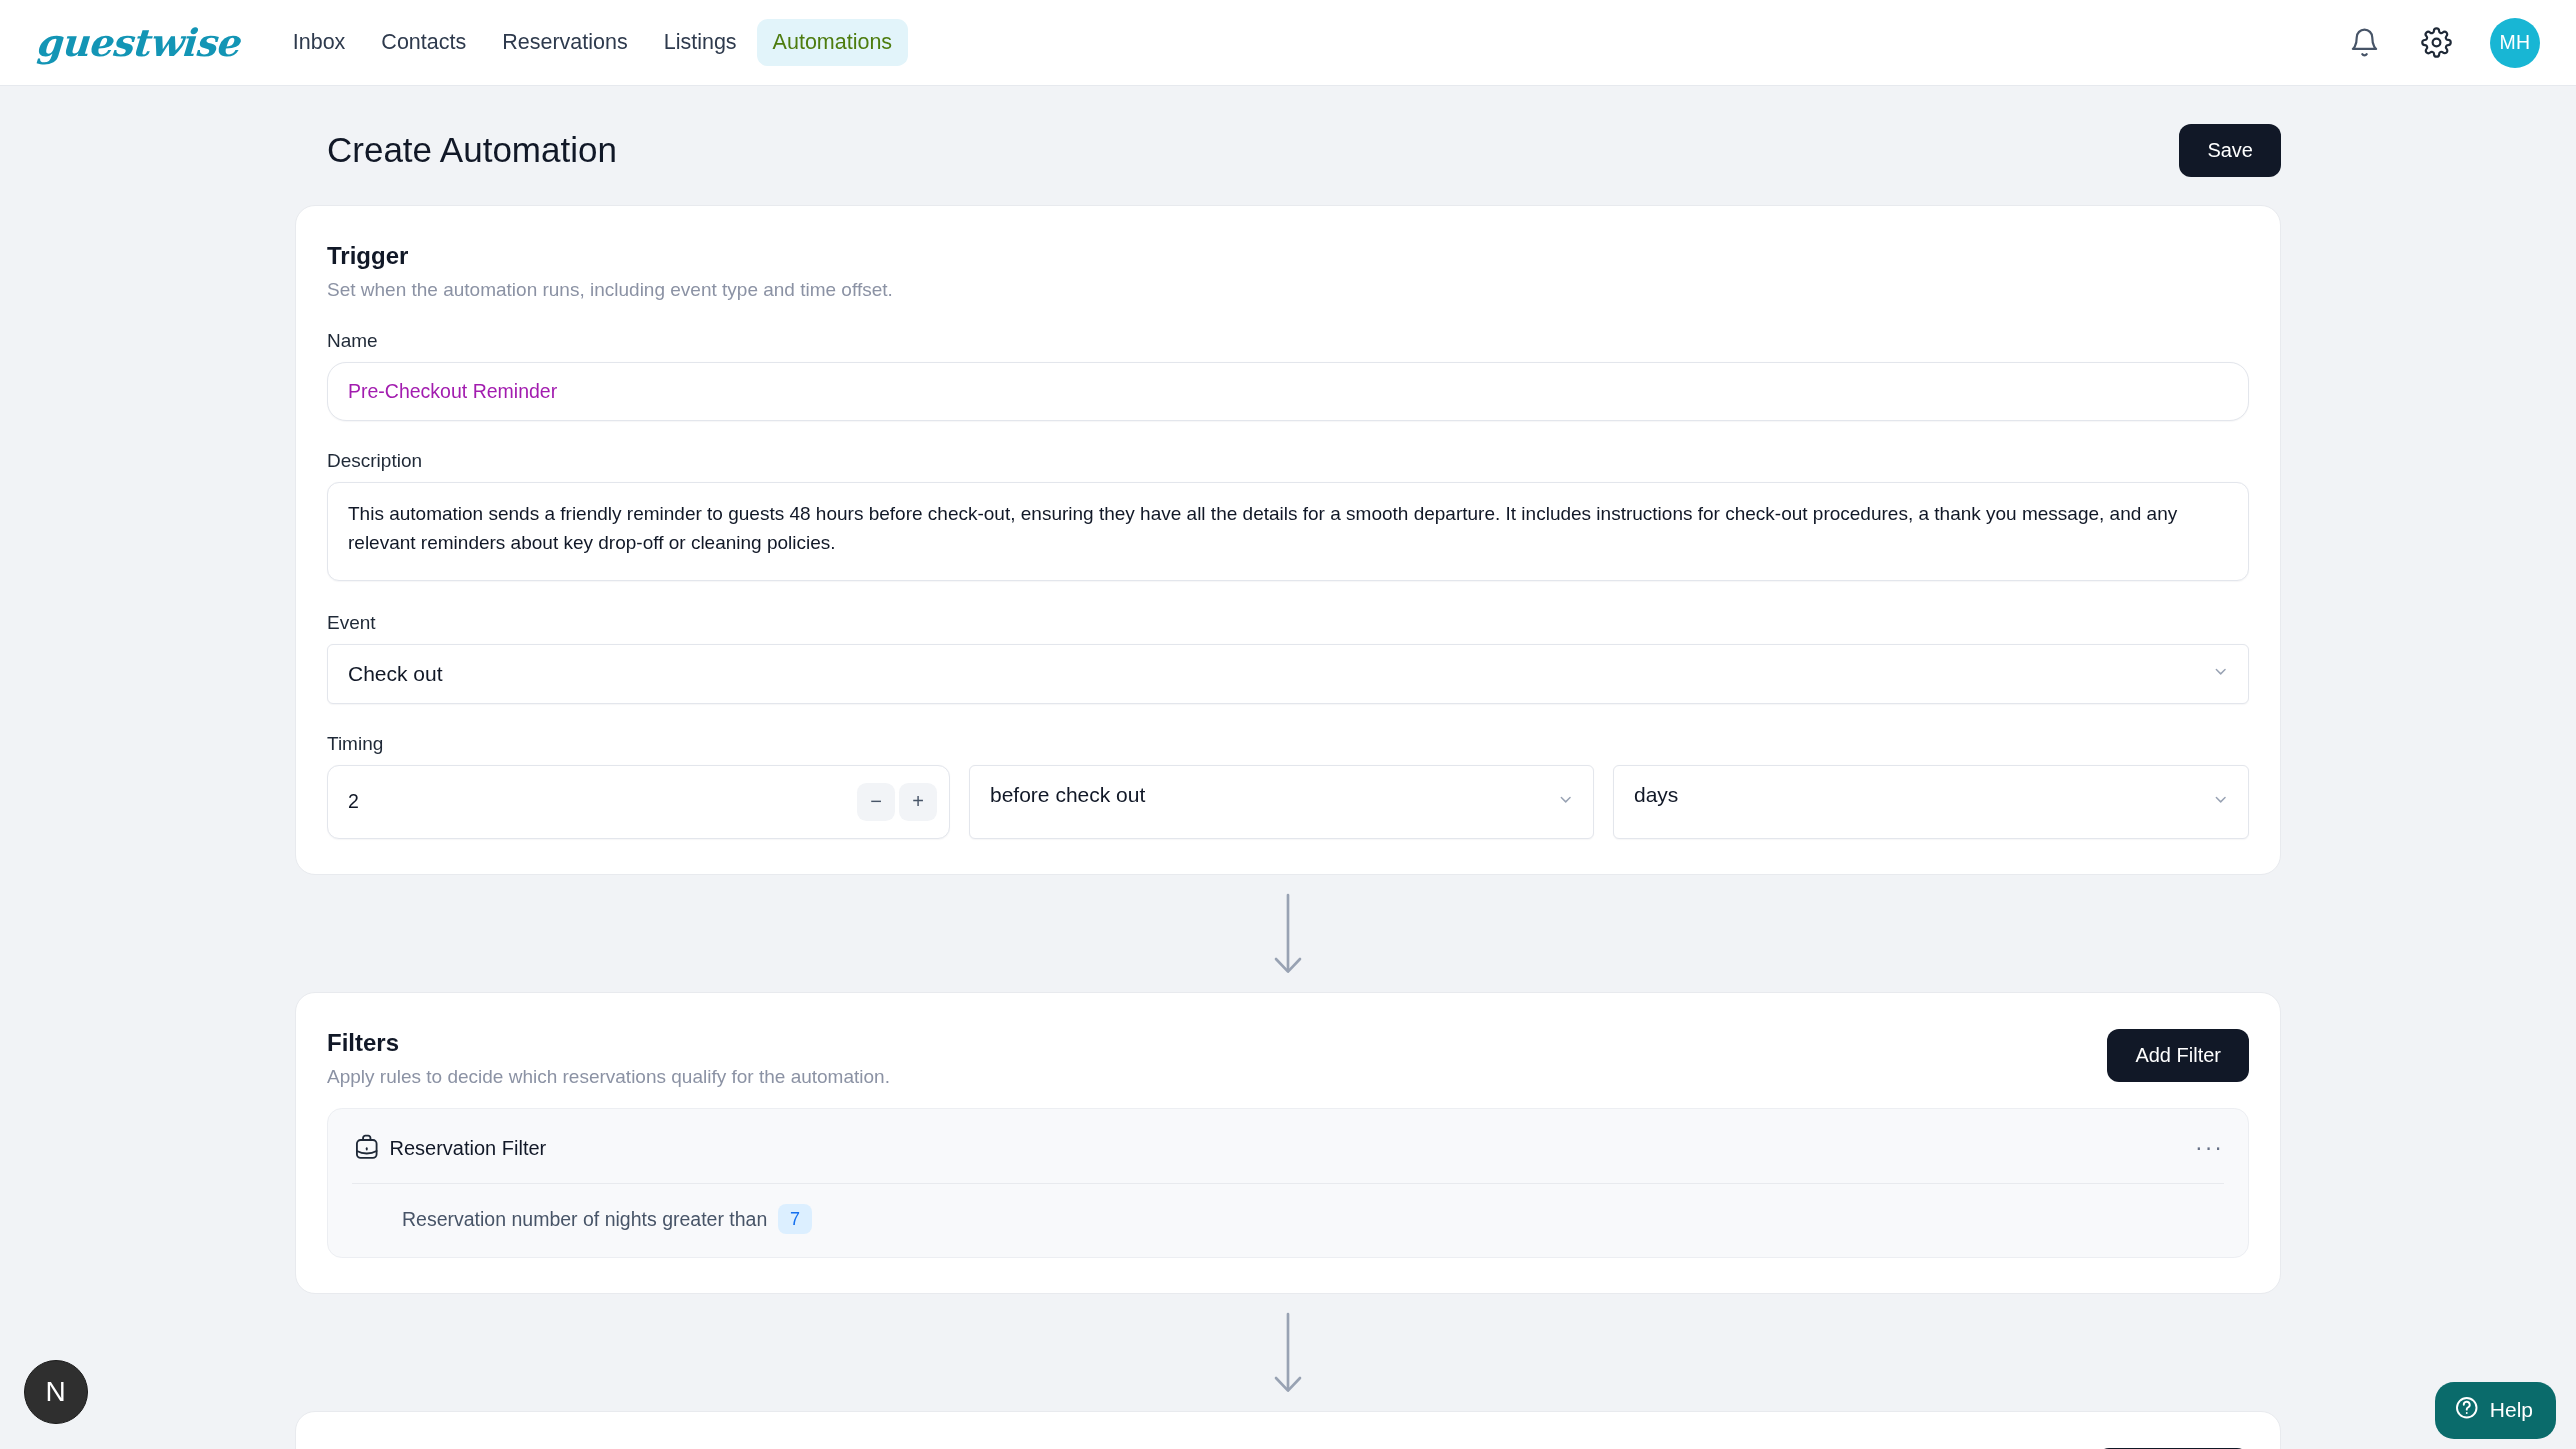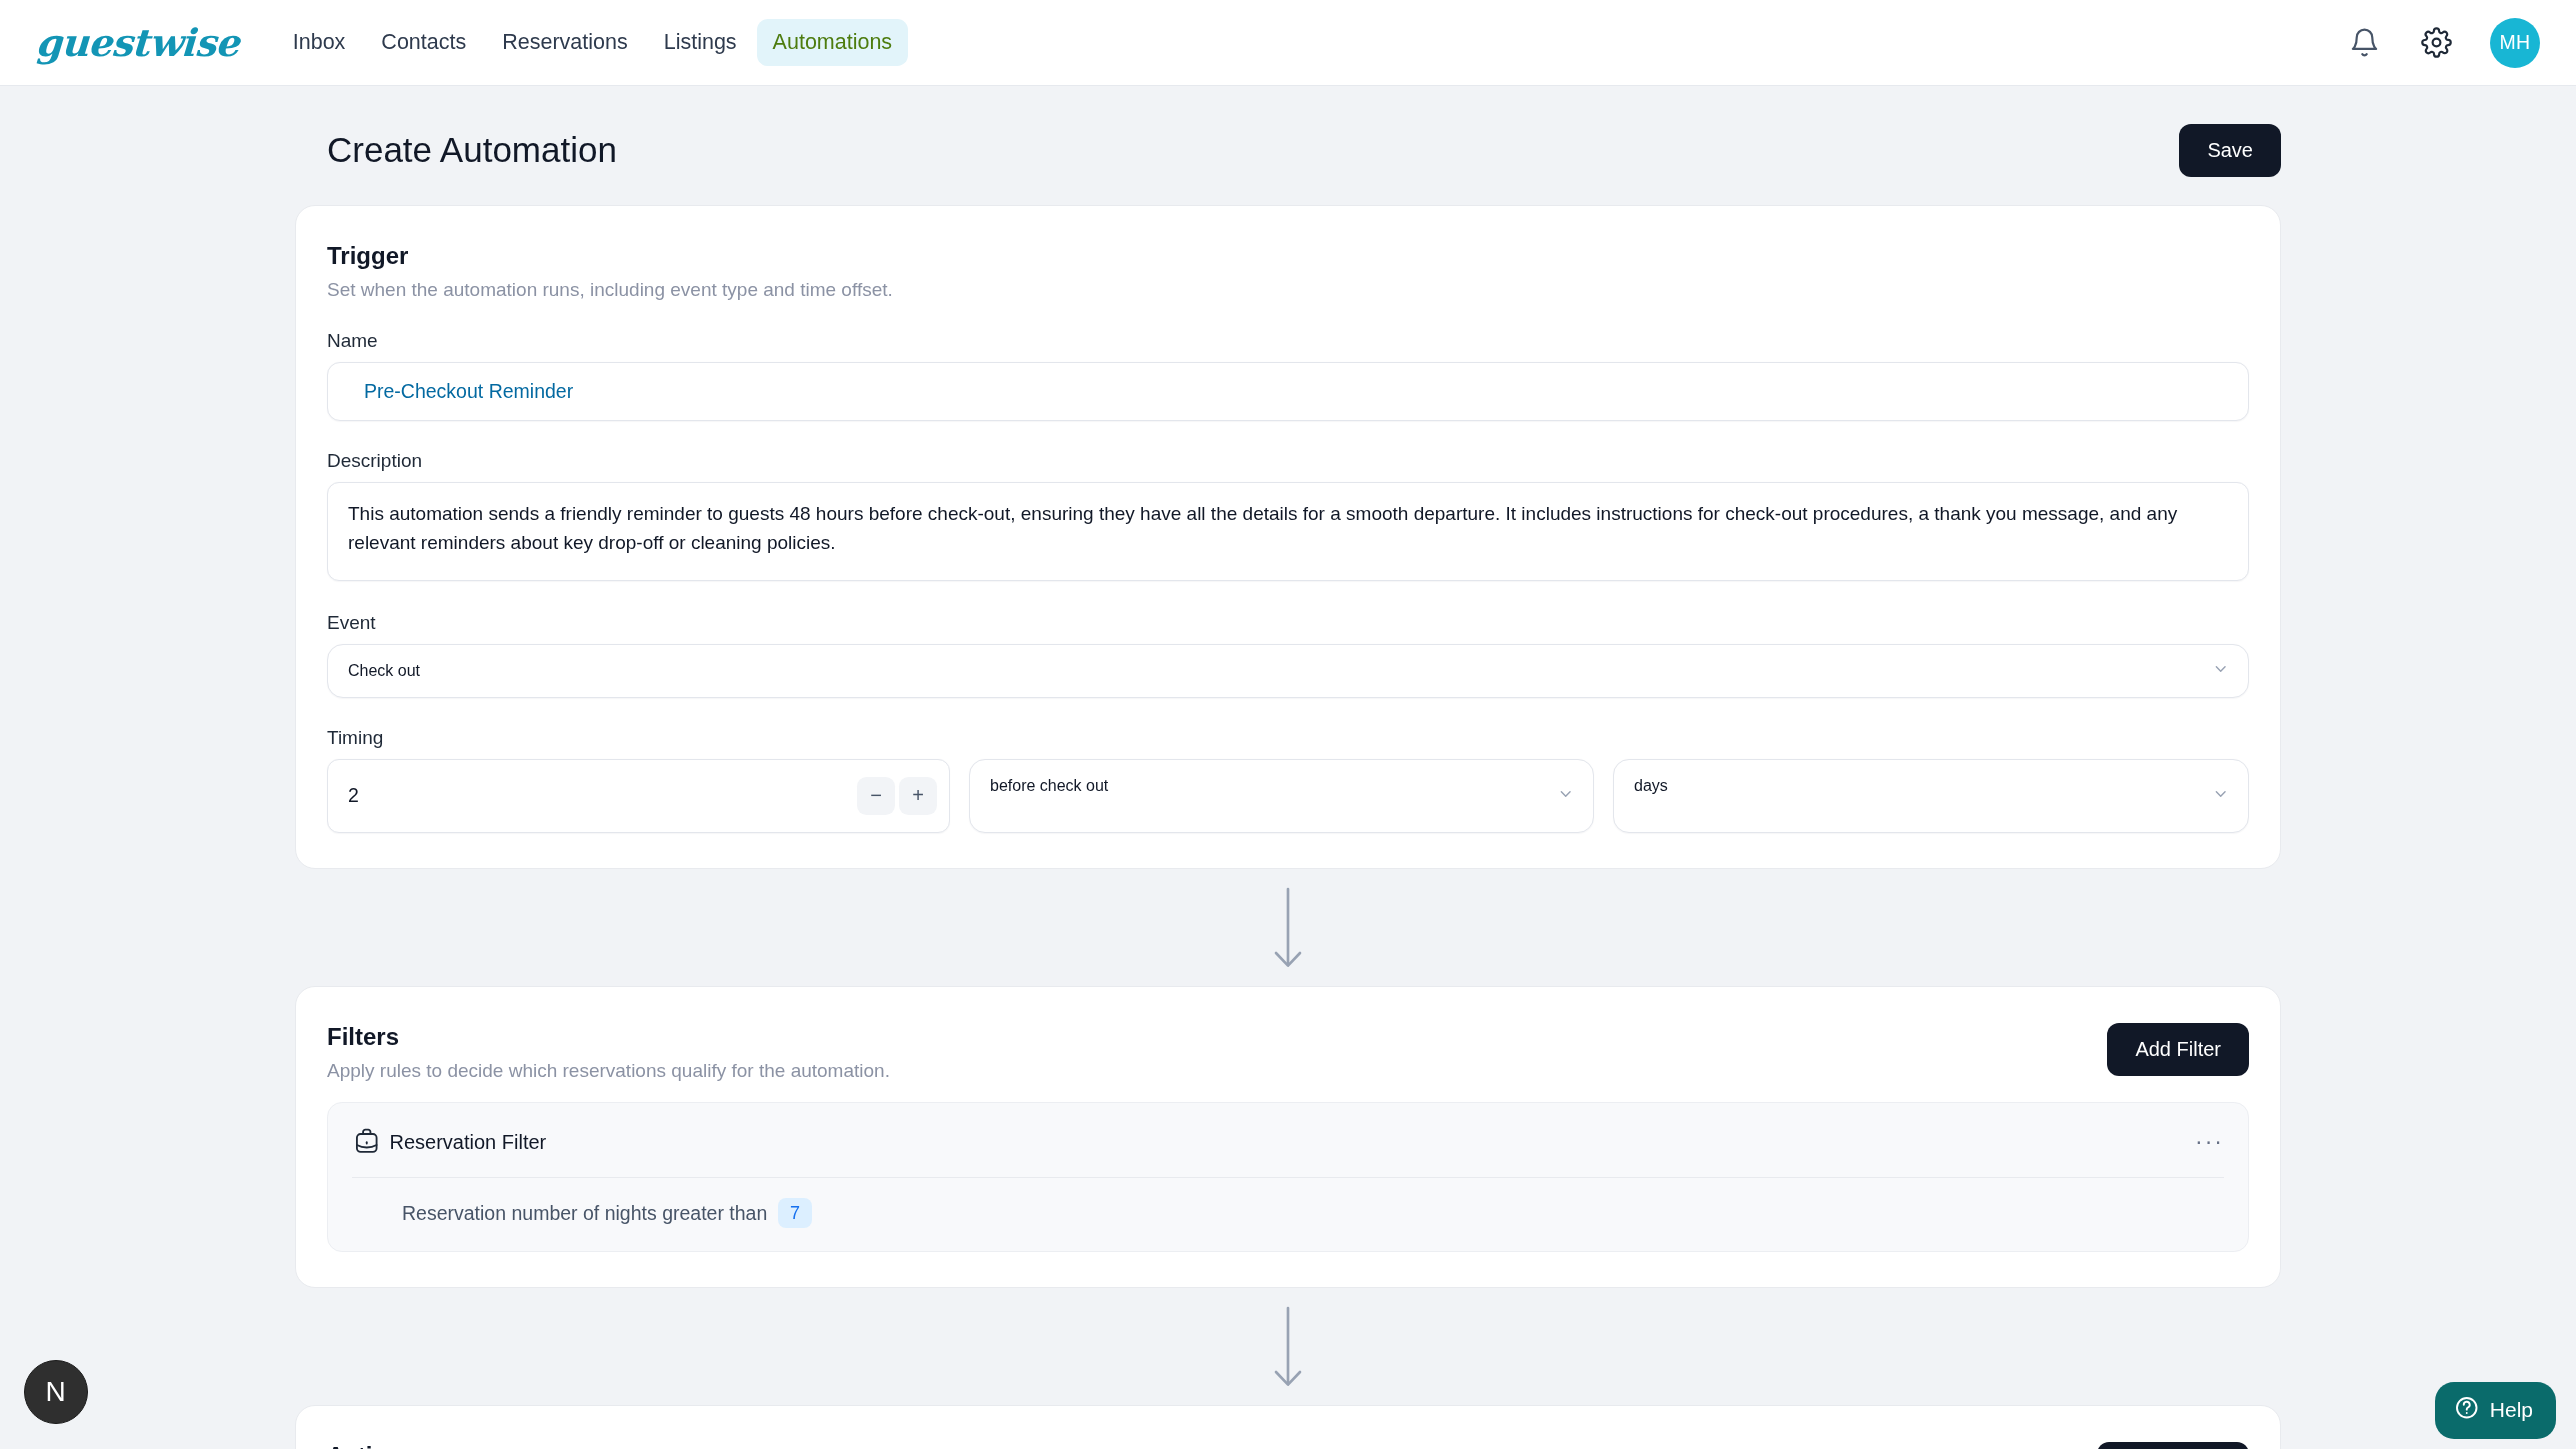--- a/index.html
+++ b/index.html
@@ -129,24 +129,24 @@
   .field { margin-top: 29.5px; }
   .field-label {
     font-size: 19px;
     color: #1f2937;
     margin-bottom: 9.4px;
   }
   .input {
     width: 100%;
     background: #ffffff;
     border: 0.7px solid #e3e6ec;
-    border-radius: 13px;
+    border-radius: 19px;
     font-size: 19.5px;
-    color: #0369a1;
-    padding: 17px 36px;
+    color: #a21caf;
+    padding: 17px 20px;
     font-family: "Liberation Sans", sans-serif;
     box-shadow: 0 0.7px 1.3px rgba(16,24,40,0.04);
   }
   .textarea {
     width: 100%;
     min-height: 99px;
     background: #ffffff;
     border: 0.7px solid #e3e6ec;
     border-radius: 12px;
     font-size: 19px;
@@ -155,22 +155,22 @@
     padding: 17.4px 20px;
     font-family: "Liberation Sans", sans-serif;
     resize: none;
     box-shadow: 0 0.7px 1.3px rgba(16,24,40,0.04);
   }
   .select {
     position: relative;
     width: 100%;
     background: #ffffff;
     border: 0.7px solid #e3e6ec;
-    border-radius: 16px;
-    font-size: 16px;
+    border-radius: 6px;
+    font-size: 21px;
     color: #111827;
     padding: 17px 42px 17px 20px;
     cursor: pointer;
     box-shadow: 0 0.7px 1.3px rgba(16,24,40,0.04);
   }
   .chev {
     position: absolute;
     right: 19px;
     top: 50%;
     transform: translateY(-50%);

